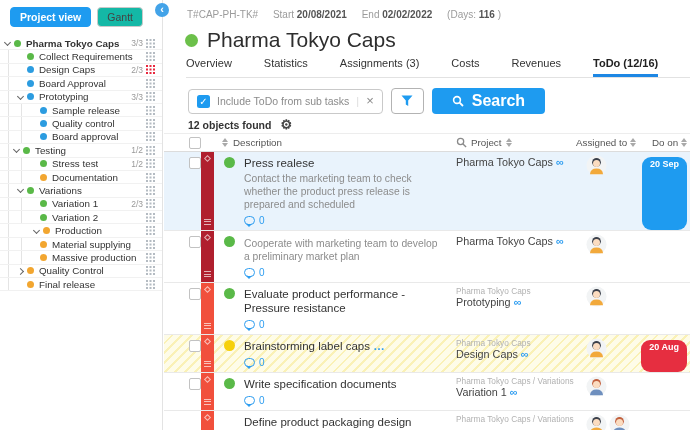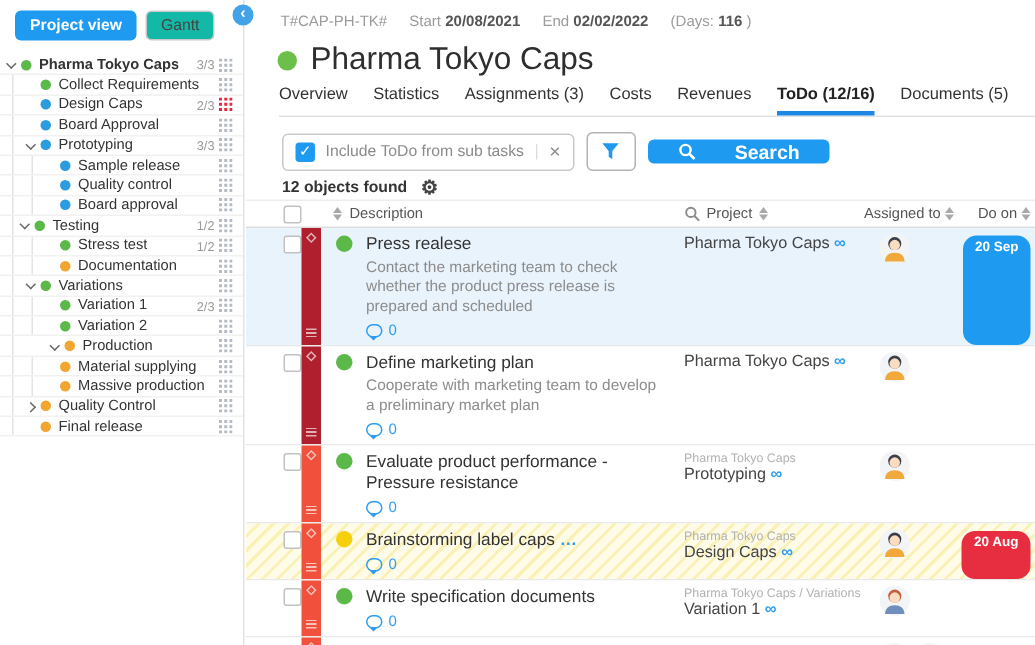--- a/index.html
+++ b/index.html
@@ -35,36 +35,36 @@
   .back-btn { position:absolute; left:-9px; top:3px; width:14px; height:14px; border-radius:50%;
     background:#43a3e8; color:#fff; font-size:11px; line-height:12px; text-align:center;
     cursor:pointer; z-index:3; font-weight:bold; }
   .meta { position:absolute; left:23px; top:9px; font-size:10px; color:#9b9b9b; white-space:nowrap; }
   .meta b { color:#555; }
   .meta .sp { display:inline-block; width:12px; }
   .title-row { position:absolute; left:21px; top:28px; display:flex; align-items:center; gap:9px; }
   .title-dot { width:13px; height:13px; border-radius:50%; background:#6cc04a; }
   .page-title { font-size:21px; color:#2e2e2e; }
   .tabs { position:absolute; left:22px; right:0; top:57px; height:21px;
-    border-bottom:1px solid #e2e2e2; display:flex; gap:17px; font-size:11px; color:#333; }
+    border-bottom:1px solid #e2e2e2; display:flex; gap:32px; font-size:11px; color:#333; }
   .tab { padding-bottom:5px; cursor:pointer; white-space:nowrap; }
   .tab.active { font-weight:bold; border-bottom:3px solid #1d87e4; color:#222; }
 
   .search-row { position:absolute; left:24px; top:88px; display:flex; gap:8px; align-items:center; }
   .chip { display:flex; align-items:center; gap:7px; border:1px solid #c9c9c9; border-radius:4px;
     height:25px; padding:0 8px; cursor:default; }
   .chip-check { width:13px; height:13px; background:#1e9bf0; border-radius:2.5px; color:#fff;
     font-size:10px; line-height:13px; text-align:center; cursor:pointer; }
   .chip-label { font-size:10.5px; color:#8b8b8b; }
   .chip-sep { color:#ddd; font-size:11px; }
   .chip-x { color:#8b8b8b; font-size:13px; cursor:pointer; line-height:10px; }
   .filter-btn { width:33px; height:26px; border:1px solid #b3b3b3; border-radius:4px; background:#fff;
     display:flex; align-items:center; justify-content:center; cursor:pointer; }
-  .search-btn { background:#1e9bf0; border:none; border-radius:4px; height:16px; padding:0 20px;
-    color:#fff; font-weight:bold; font-size:13px; display:flex; align-items:center; gap:26px;
+  .search-btn { background:#1e9bf0; border:none; border-radius:4px; height:26px; padding:0 20px;
+    color:#fff; font-weight:bold; font-size:16px; display:flex; align-items:center; gap:8px;
     cursor:pointer; font-family:inherit; }
   .results { position:absolute; left:24px; top:119px; font-size:10.5px; color:#333; font-weight:bold;
     display:flex; gap:9px; align-items:center; }
   .gear { font-size:13px; color:#444; cursor:pointer; line-height:12px; }
 
   
   .table { position:absolute; left:0; right:0; top:133px; }
   .thead { display:flex; height:19px; border-top:1px solid #ededed; border-bottom:1px solid #dcdcdc;
     align-items:center; font-size:9.8px; color:#555; }
   .h-check { width:37px; display:flex; justify-content:flex-end; }
@@ -649,21 +649,20 @@
               <span class="cb"></span>
             </span>
             <span class="c-bar" style="background:#b01f2e">
        <span class="pdiamond"></span>
        <span class="pgrip"></span>
      </span>
             <span class="c-dot">
               <span class="sdot" style="background:#5ab948"></span>
             </span>
             <div class="c-desc">
-       <div class="ttl">Define marketing plan</div>
        <div class="sub">Cooperate with marketing team to develop a preliminary market plan</div>
        <div class="cmt">
          <span class="bubble"></span>
          <span>0</span>
        </div>
      </div>
             <div class="c-proj">
 
        <div class="pname"><span>Pharma Tokyo Caps</span>
          <span class="inf">∞</span></div>

